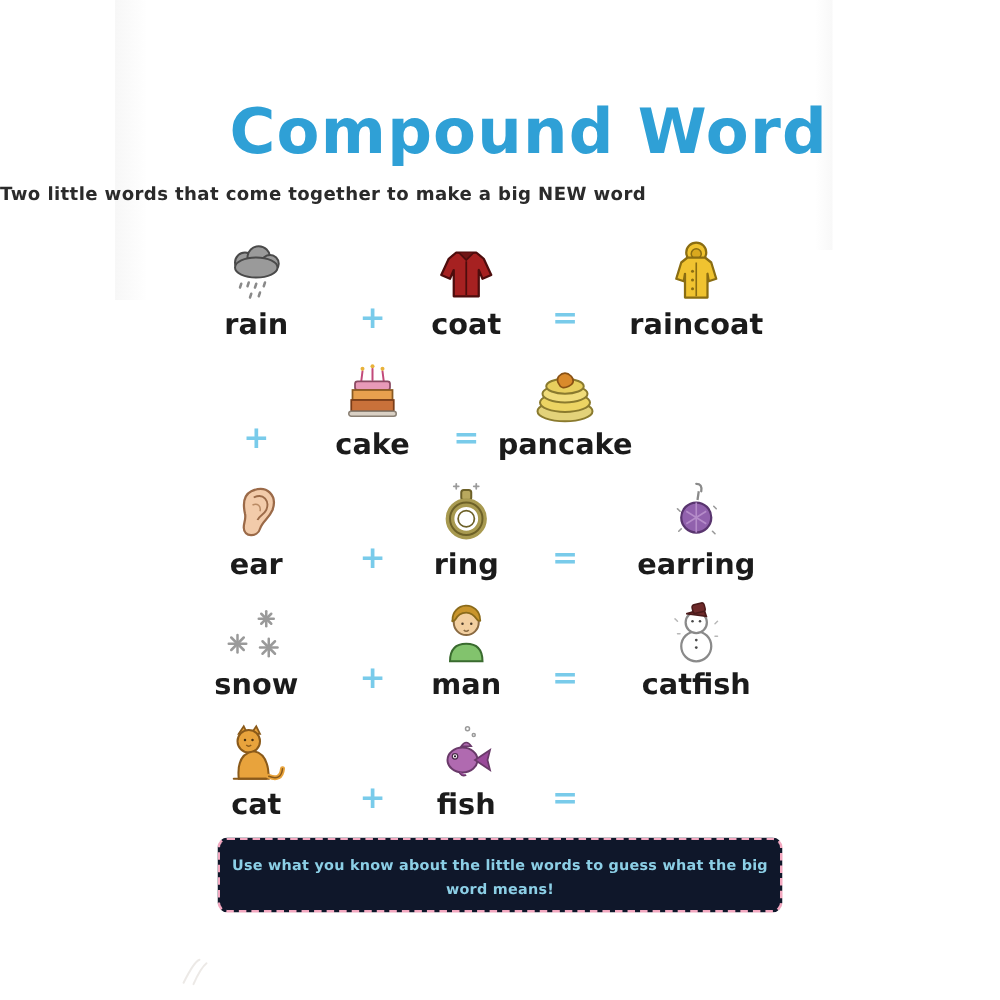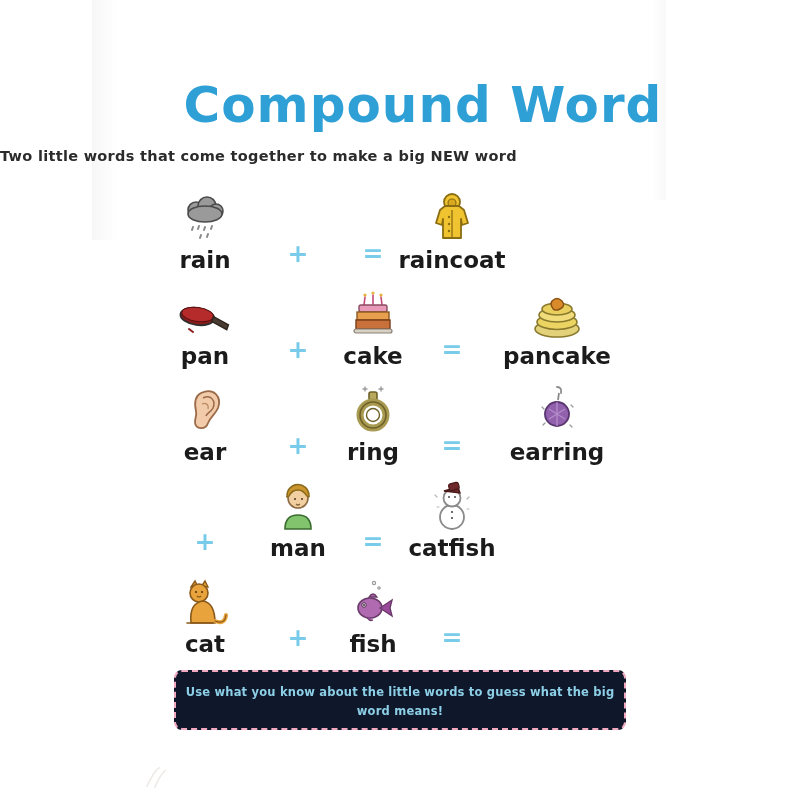--- a/index.html
+++ b/index.html
@@ -56,51 +56,48 @@
               <line x1="26" y1="32" x2="25" y2="35"></line>
                 <line x1="33" y1="31" x2="32" y2="34"></line>
               <line x1="22" y1="40" x2="21" y2="43"></line>
                 <line x1="29" y1="39" x2="28" y2="42"></line>
             </g>
           </svg>
         </span>
         <div class="word">rain</div>
       </div>
       <div class="op">+</div>
+      <div class="word-cell">
+        <span>
+          <svg width="50" height="50" viewBox="0 0 50 50">
+            <path d="M17 7 L33 7 L39 12 L45 25 L38 28 L35 21 L35 42 L15 42 L15 21 L12 28 L5 25 L11 12 Z" fill="#a62121" stroke="#4d0d0d" stroke-width="1.8" stroke-linejoin="round"></path>
+            <path d="M19 7 L25 13 L31 7" fill="#701414" stroke="#4d0d0d" stroke-width="1.4"></path>
+            <line x1="25" y1="14" x2="25" y2="41" stroke="#4d0d0d" stroke-width="1.4"></line>
+          </svg>
+        </span>
+        <div class="word">coat</div>
+      </div>
       <div class="op">=</div>
       <div class="word-cell">
         <span>
           <svg width="50" height="54" viewBox="0 0 50 54">
             <circle cx="25" cy="11" r="8" fill="#f0c330" stroke="#8a6d12" stroke-width="1.8"></circle>
             <circle cx="25" cy="12" r="4" fill="#d9a81e" stroke="#8a6d12" stroke-width="1.2"></circle>
             <path d="M18 15 L32 15 L37 19 L41 32 L35 34 L34 28 L34 47 L16 47 L16 28 L15 34 L9 32 L13 19 Z" fill="#f0c330" stroke="#8a6d12" stroke-width="1.8" stroke-linejoin="round"></path>
             <line x1="25" y1="19" x2="25" y2="46" stroke="#8a6d12" stroke-width="1.3"></line>
             <circle cx="22" cy="26" r="1.2" fill="#8a6d12"></circle>
               <circle cx="22" cy="33" r="1.2" fill="#8a6d12"></circle>
             <circle cx="22" cy="40" r="1.2" fill="#8a6d12"></circle>
           </svg>
         </span>
         <div class="word">raincoat</div>
       </div>
     </div>
 
     <div class="row">
-      <div class="word-cell">
-        <span>
-          <svg width="60" height="44" viewBox="0 0 60 44">
-            <g transform="rotate(8 26 22)">
-              <ellipse cx="22" cy="20" rx="17" ry="8.5" fill="#8c1d1d" stroke="#2e2e2e" stroke-width="1.8"></ellipse>
-              <ellipse cx="22" cy="18" rx="16" ry="7" fill="#b52a2a" stroke="#5a1010" stroke-width="1"></ellipse>
-              <path d="M38 18 L54 24 L53 29 L37 23 Z" fill="#4a3b32" stroke="#2e2419" stroke-width="1.4"></path>
-            </g>
-            <path d="M14 32 l4 3" stroke="#8c1d1d" stroke-width="2" stroke-linecap="round"></path>
-          </svg>
-        </span>
-        <div class="word">pan</div>
-      </div>
       <div class="op">+</div>
       <div class="word-cell">
         <span>
           <svg width="50" height="52" viewBox="0 0 50 52">
             <g stroke="#c24a7a" stroke-width="1.6" stroke-linecap="round">
               <line x1="17" y1="8" x2="16" y2="16"></line>
                 <line x1="25" y1="6" x2="25" y2="15"></line>
               <line x1="33" y1="8" x2="34" y2="16"></line>
             </g>
             <circle cx="17" cy="6" r="1.6" fill="#e8b23a"></circle>
@@ -172,20 +169,47 @@
               <line x1="8" y1="42" x2="10" y2="40"></line>
                 <line x1="35" y1="42" x2="37" y2="44"></line>
             </g>
           </svg>
         </span>
         <div class="word">earring</div>
       </div>
     </div>
 
     <div class="row">
+      <div class="word-cell">
+        <span>
+          <svg width="56" height="48" viewBox="0 0 56 48">
+            <g stroke="#9a9a9a" stroke-width="2" stroke-linecap="round" fill="none">
+              <g transform="translate(36,10)">
+                <line x1="-6" y1="0" x2="6" y2="0"></line>
+                  <line x1="0" y1="-6" x2="0" y2="6"></line>
+                <line x1="-4" y1="-4" x2="4" y2="4"></line>
+                  <line x1="-4" y1="4" x2="4" y2="-4"></line>
+              </g>
+              <g transform="translate(13,30)">
+                <line x1="-7" y1="0" x2="7" y2="0"></line>
+                  <line x1="0" y1="-7" x2="0" y2="7"></line>
+                <line x1="-5" y1="-5" x2="5" y2="5"></line>
+                  <line x1="-5" y1="5" x2="5" y2="-5"></line>
+              </g>
+              <g transform="translate(38,33)">
+                <line x1="-7" y1="0" x2="7" y2="0"></line>
+                  <line x1="0" y1="-7" x2="0" y2="7"></line>
+                <line x1="-5" y1="-5" x2="5" y2="5"></line>
+                  <line x1="-5" y1="5" x2="5" y2="-5"></line>
+              </g>
+            </g>
+          </svg>
+        </span>
+        <div class="word">snow</div>
+      </div>
       <div class="op">+</div>
       <div class="word-cell">
         <span>
           <svg width="46" height="52" viewBox="0 0 46 52">
             <circle cx="23" cy="17" r="10" fill="#f2cfa0" stroke="#8a6a42" stroke-width="1.6"></circle>
             <path d="M12 15 a11 11 0 0 1 22 -1 q1 3 -2 1 q-4 -6 -9 -6 q-6 0 -9 6 q-3 2 -2 0 Z" fill="#c9952c" stroke="#8a6a1a" stroke-width="1.4"></path>
             <path d="M10 48 q0 -14 13 -14 q13 0 13 14 Z" fill="#82c36d" stroke="#3a6b2f" stroke-width="1.6"></path>
             <circle cx="20" cy="18" r="1" fill="#4a3a28"></circle>
               <circle cx="27" cy="18" r="1" fill="#4a3a28"></circle>
             <path d="M21 23 q2 2 4 0" fill="none" stroke="#8a6a42" stroke-width="1.2"></path>

